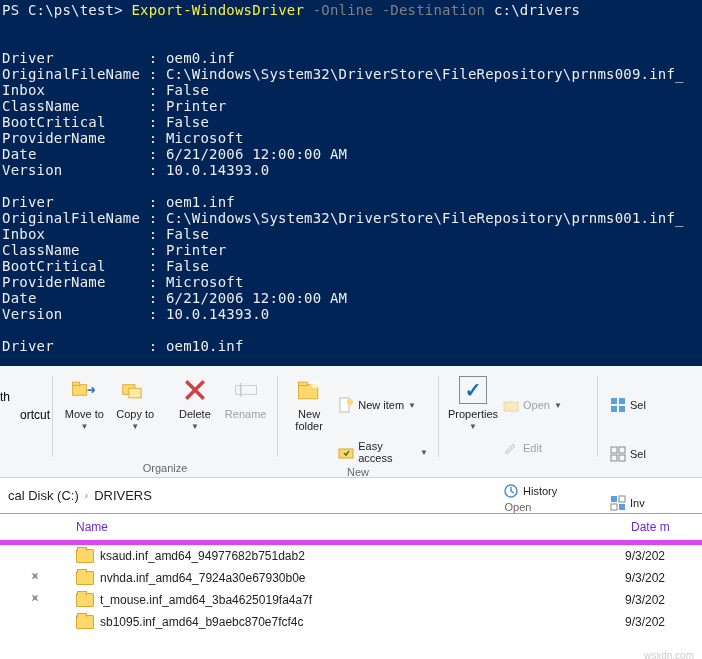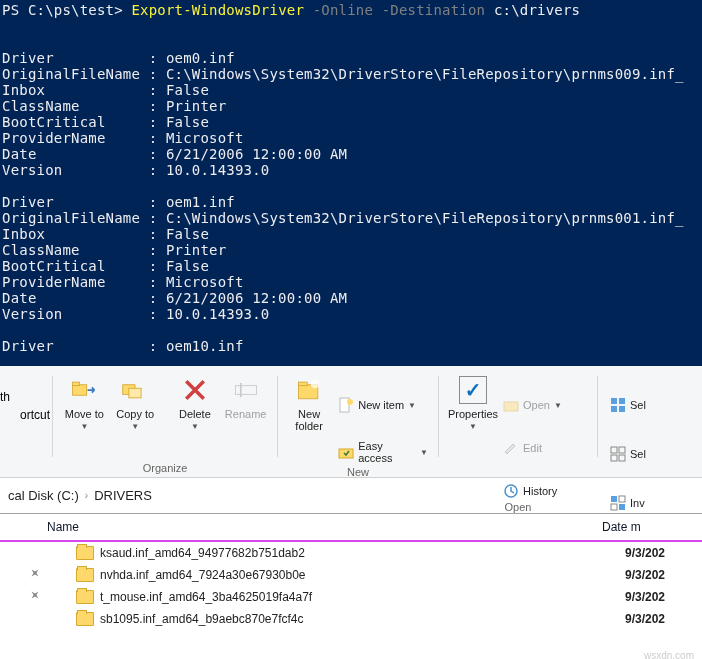--- a/index.html
+++ b/index.html
@@ -16,31 +16,31 @@
 .grouplabel { text-align: center; font-size: 11px; color: #666; padding-bottom: 3px; margin-top: auto; }
 .big-btn { display: flex; flex-direction: column; align-items: center; width: 52px; padding: 2px 2px 0; gap: 2px; font-size: 11px; color: #222; text-align: center; }
 .big-btn.disabled { color: #a0a0a0; }
 .iconbox { width: 32px; height: 32px; display: flex; align-items: center; justify-content: center; }
 .smallrow { display: flex; align-items: center; gap: 4px; font-size: 11px; color: #222; padding: 2px 4px; min-width: 90px; margin-top: 21px; }
 .smallrow.disabled { color: #a0a0a0; }
 .smallrow .drop { font-size: 8px; color: #555; }
 .leftcutstack { display:flex; flex-direction:row; gap:10px; padding-top:18px; padding-right:2px;}
 .crumbbar { display: flex; align-items: center; gap: 6px; padding: 10px 8px; font-size: 13px; color: #222; border-bottom: 1px solid #a3a3a3; }
 .crumbbar .chev { color: #888; font-size: 10px; }
-.filehdr { display: flex; padding: 6px 0 6px 47px; border-bottom: 2px solid #d946ef; color: #0f172a; font-size: 12px; }
+.filehdr { display: flex; padding: 6px 0 6px 76px; border-bottom: 5px solid #d946ef; color: #6d28d9; font-size: 12px; }
 .col-name { flex: 0 0 555px; }
 .col-date { flex: 1 1 auto; }
 .filelist { padding: 4px 0 2px 26px; }
 .filerow { display: flex; align-items: flex-start; height: 22px; }
 .pin { width: 18px; color: #666; font-size: 11px; text-align: center; }
 .spacer-pin { width: 32px; }
 .foldericon { width: 18px; height: 14px; background: #ffd86b; border: 1px solid #d6a92e; border-radius: 1px; margin-right: 6px; position: relative; }
 .foldericon::before { content: ""; position: absolute; top: -3px; left: 0; width: 8px; height: 3px; background: #ffd86b; border: 1px solid #d6a92e; border-bottom: none; border-radius: 1px 1px 0 0; }
 .fname { font-size: 12px; color: #222; flex: 0 0 525px; }
-.fdate { font-size: 12px; color: #222; font-weight: bold; }
+.fdate { font-size: 12px; color: #222; }
 .watermark { position: absolute; right: 8px; top: 650px; font-size: 10px; color: #aaa; opacity: 0.6; }
 svg.icon { width: 28px; height: 28px; }
 .ribstack { display: flex; flex-direction: column; gap: 2px; padding-top: 2px; }
 .checkwrap { width: 28px; height: 28px; border: 1px solid #8a8a8a; display:flex; align-items:center; justify-content:center; font-size:20px; color:#1070c0; font-weight:bold; }
 .smallsvg { width:16px; height:16px; flex:0 0 16px; }
 </style>
 </head>
 <body>
 
 <div class="terminal"><span class="prompt">PS C:\ps\test&gt; </span><span class="cmd-yellow">Export-WindowsDriver</span> <span class="cmd-gray">-Online</span> <span class="cmd-gray">-Destination</span> <span>c:\drivers</span>

